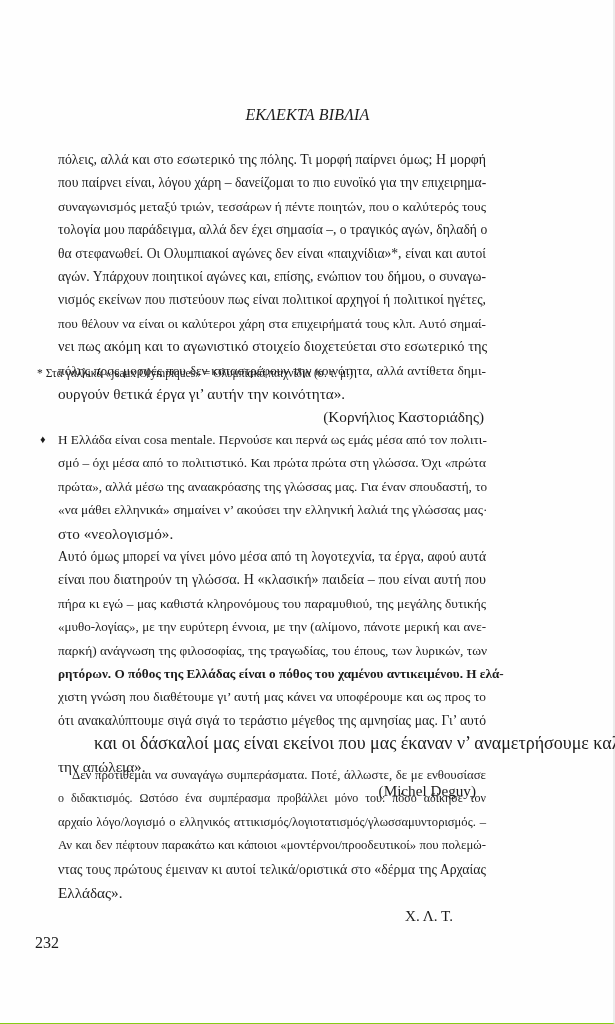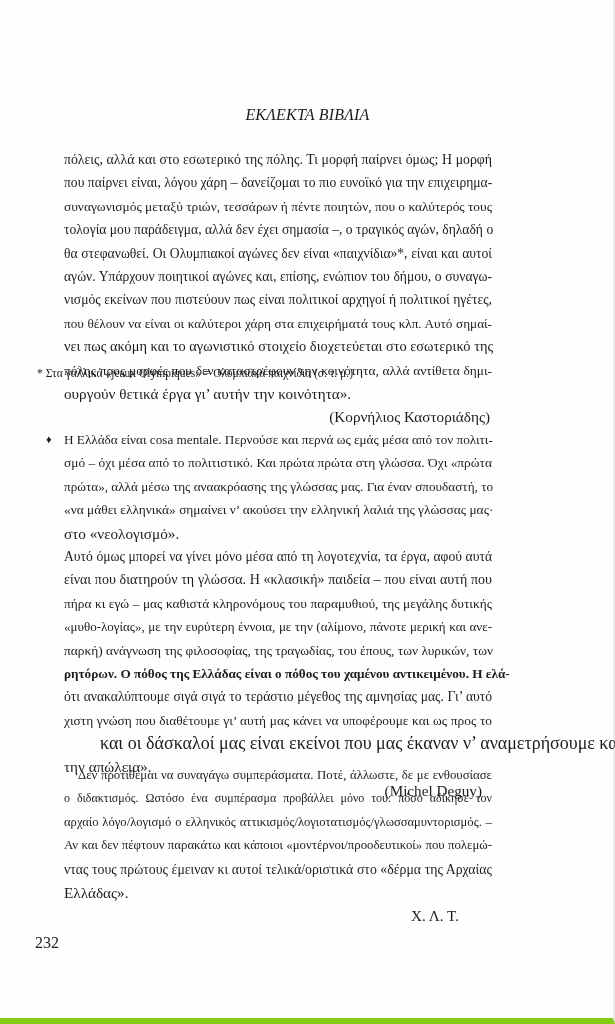--- a/index.html
+++ b/index.html
@@ -1,28 +1,28 @@
 <!DOCTYPE html>
 <html><head>
 <meta charset="utf-8">
 <style>
   html, body { margin: 0; padding: 0; background: #ffffff; }
   body { width: 615px; height: 1024px; overflow: hidden; position: relative; }
   .page {
     position: absolute; left: 0; top: 0; width: 615px; height: 1024px;
     background: #fefefe; box-sizing: border-box;
-    border-right: 2px solid #ececec; border-bottom: 6px solid #84cc16;
+    border-right: 2px solid #ececec; border-bottom: 1px solid #84cc16;
     font-family: "Liberation Serif", "DejaVu Serif", serif;
     color: #1c1c1c;
   }
   .header {
     position: absolute; top: 106px; left: 0; width: 615px; text-align: center;
     font-style: italic; font-size: 16px; letter-spacing: 0.2px;
   }
-  .block { position: absolute; left: 64px; width: 428px; font-size: 15.2px; line-height: 23.4px; }
+  .block { position: absolute; left: 58px; width: 428px; font-size: 15.2px; line-height: 23.4px; }
   .line { display: block; white-space: nowrap; text-align: justify; text-align-last: justify; height: 23.4px; }
   .line.last { text-align-last: left; }
   .sig { display: block; text-align: right; height: 23.4px; }
   .q1 { top: 148px; }
   .q1 .sig { padding-right: 2px; }
   .footnote { position: absolute; top: 367px; left: 37px; font-size: 11.5px; white-space: nowrap; }
   .q2 { top: 428px; }
   .bullet { position: absolute; left: -18px; top: 0; font-size: 11px; line-height: 23.4px; }
   .q2 .sig { padding-right: 10px; }
   .q3 { top: 764px; }
@@ -59,22 +59,22 @@
     <span class="line" style="font-size: 13.4px;">σμό – όχι μέσα από το πολιτιστικό. Και πρώτα πρώτα στη γλώσσα. Όχι «πρώτα</span>
     <span class="line" style="font-size: 13.2px;">πρώτα», αλλά μέσω της αναακρόασης της γλώσσας μας. Για έναν σπουδαστή, το</span>
     <span class="line" style="font-size: 13.4px;">«να μάθει ελληνικά» σημαίνει ν’ ακούσει την ελληνική λαλιά της γλώσσας μας·</span>
     <span class="line last">στο «νεολογισμό».</span>
     <span class="line" style="font-size: 13.6px;">Αυτό όμως μπορεί να γίνει μόνο μέσα από τη λογοτεχνία, τα έργα, αφού αυτά</span>
     <span class="line" style="font-size: 14px;">είναι που διατηρούν τη γλώσσα. Η «κλασική» παιδεία – που είναι αυτή που</span>
     <span class="line" style="font-size: 13.4px;">πήρα κι εγώ – μας καθιστά κληρονόμους του παραμυθιού, της μεγάλης δυτικής</span>
     <span class="line" style="font-size: 13px;">«μυθο-λογίας», με την ευρύτερη έννοια, με την (αλίμονο, πάνοτε μερική και ανε-</span>
     <span class="line" style="font-size: 13.4px;">παρκή) ανάγνωση της φιλοσοφίας, της τραγωδίας, του έπους, των λυρικών, των</span>
     <span class="line" style="font-size: 13.2px; font-weight: bold;">ρητόρων. Ο πόθος της Ελλάδας είναι ο πόθος του χαμένου αντικειμένου. Η ελά-</span>
+    <span class="line" style="font-size: 13.4px;">χιστη γνώση που διαθέτουμε γι’ αυτή μας κάνει να υποφέρουμε και ως προς το</span>
     <span class="line" style="font-size: 13.6px;">ότι ανακαλύπτουμε σιγά σιγά το τεράστιο μέγεθος της αμνησίας μας. Γι’ αυτό</span>
-    <span class="line" style="font-size: 13.4px;">χιστη γνώση που διαθέτουμε γι’ αυτή μας κάνει να υποφέρουμε και ως προς το</span>
     <span class="line" style="font-size: 18px; margin-left: 36px;">και οι δάσκαλοί μας είναι εκείνοι που μας έκαναν ν’ αναμετρήσουμε καλύτερα</span>
     <span class="line last">την απώλεια».</span>
     <span class="sig">(Michel Deguy)</span>
   </div>
 
   <div class="block q3">
     <span class="line first" style="padding-left: 14px; font-size: 12.8px;">Δεν προτίθεμαι να συναγάγω συμπεράσματα. Ποτέ, άλλωστε, δε με ενθουσίασε</span>
     <span class="line" style="font-size: 12px;">ο διδακτισμός. Ωστόσο ένα συμπέρασμα προβάλλει μόνο του: πόσο αδίκησε τον</span>
     <span class="line" style="font-size: 12.6px;">αρχαίο λόγο/λογισμό ο ελληνικός αττικισμός/λογιοτατισμός/γλωσσαμυντορισμός. –</span>
     <span class="line" style="font-size: 12.8px;">Αν και δεν πέφτουν παρακάτω και κάποιοι «μοντέρνοι/προοδευτικοί» που πολεμώ-</span>

